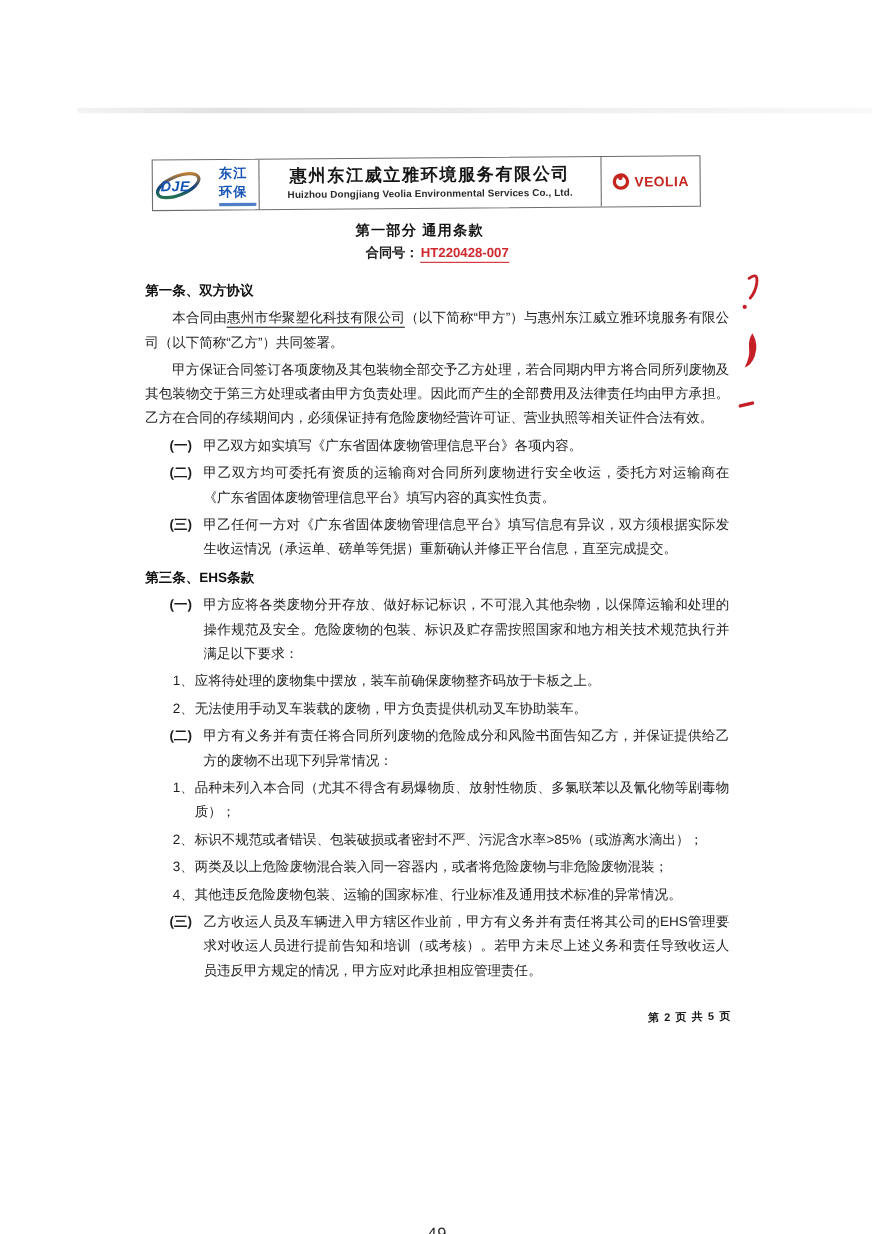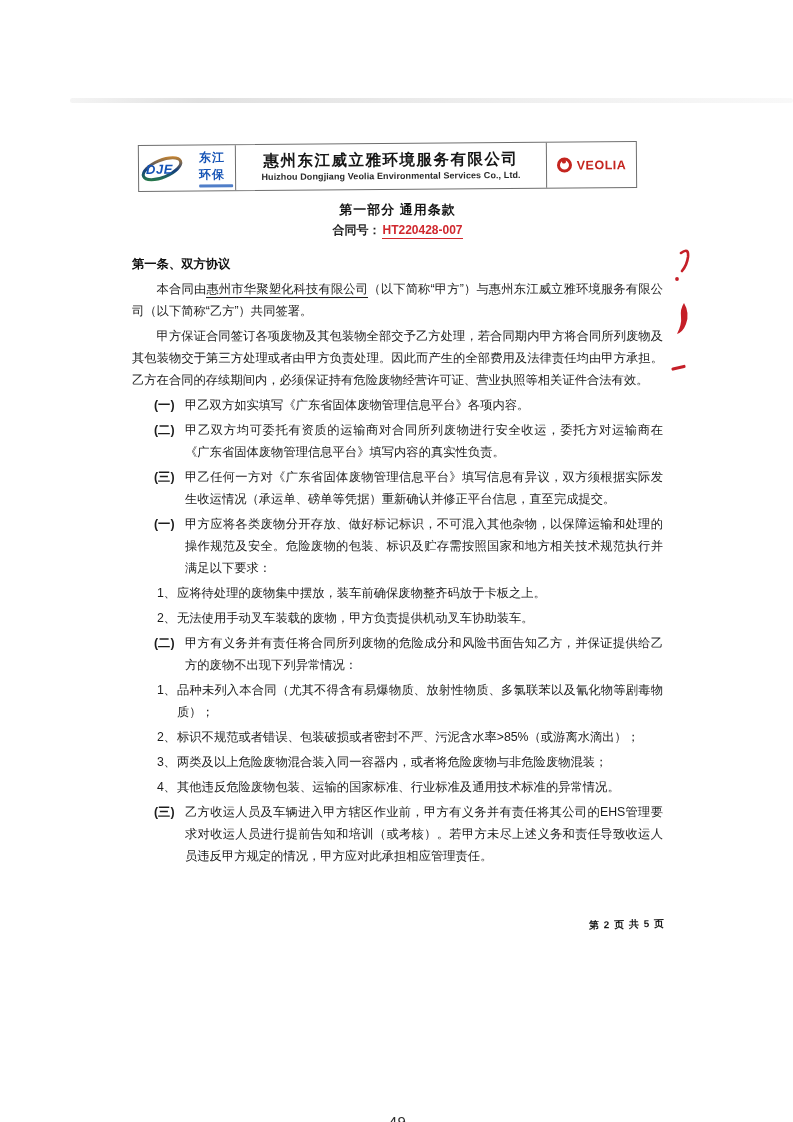--- a/index.html
+++ b/index.html
@@ -34,21 +34,21 @@
   .dje-cn{display:flex;flex-direction:column;align-items:flex-start;}
   .dje-cn-name{font-size:12px;font-weight:bold;color:#1553b5;letter-spacing:1px;}
   .dje-cn-sub{width:34px;height:2.5px;background:#1553b5;opacity:.75;margin-top:1.5px;border-radius:1px;}
   .co-cn{font-size:15.5px;font-weight:bold;letter-spacing:1.5px;color:#161616;}
   .co-en{font-size:9px;font-weight:bold;color:#2a2a2a;margin-top:2px;letter-spacing:.1px;}
   .veolia-icon{width:15px;height:15px;border:3.2px solid #c4251f;border-radius:50%;position:relative;flex:none;box-sizing:border-box;}
   .veolia-icon::after{content:"";position:absolute;left:2.5px;top:-1px;width:3.5px;height:3.5px;background:#c4251f;border-radius:50%;}
   .veolia-word{font-size:12.5px;font-weight:bold;color:#c4251f;letter-spacing:.5px;}
   
   .part-title{
-    position:absolute;left:132px;top:201px;width:531px;text-align:center;
+    position:absolute;left:116px;top:201px;width:531px;text-align:center;
     font-size:13px;font-weight:bold;letter-spacing:1px;color:#141414;
   }
   .contract-line{
     position:absolute;left:132px;top:222px;width:531px;text-align:center;
     font-size:12px;font-weight:bold;
   }
   .contract-no{
     color:#d0282e;border-bottom:1.5px solid #d0282e;padding-bottom:1px;margin-left:2px;
   }
   
@@ -132,20 +132,21 @@
     </div>
     <div class="item">
       <span class="marker">(二)</span>
       <span class="itext">甲乙双方均可委托有资质的运输商对合同所列废物进行安全收运，委托方对运输商在《广东省固体废物管理信息平台》填写内容的真实性负责。</span>
     </div>
     <div class="item">
       <span class="marker">(三)</span>
       <span class="itext">甲乙任何一方对《广东省固体废物管理信息平台》填写信息有异议，双方须根据实际发生收运情况（承运单、磅单等凭据）重新确认并修正平台信息，直至完成提交。</span>
     </div>
 
+    <div class="sec-heading">第三条、EHS条款</div>
     <div class="item cn">
       <span class="marker">(一)</span>
       <span class="itext">甲方应将各类废物分开存放、做好标记标识，不可混入其他杂物，以保障运输和处理的操作规范及安全。危险废物的包装、标识及贮存需按照国家和地方相关技术规范执行并满足以下要求：</span>
     </div>
     <div class="item num">
       <span class="marker">1、</span>
       <span class="itext">应将待处理的废物集中摆放，装车前确保废物整齐码放于卡板之上。</span>
     </div>
     <div class="item num">
       <span class="marker">2、</span>

